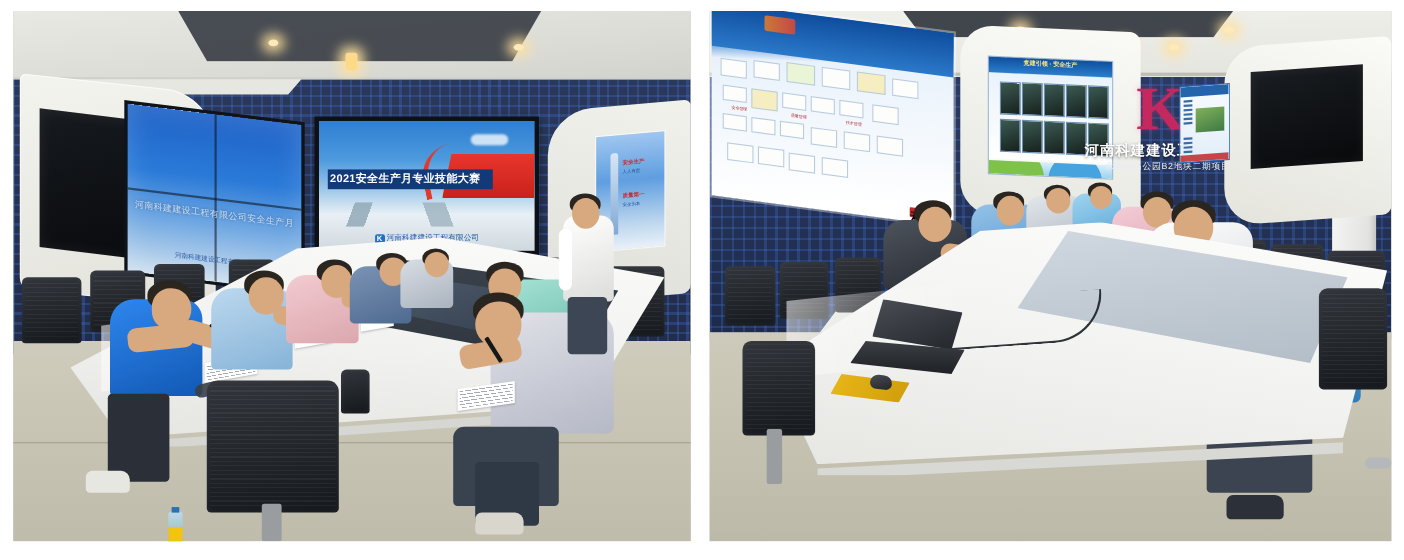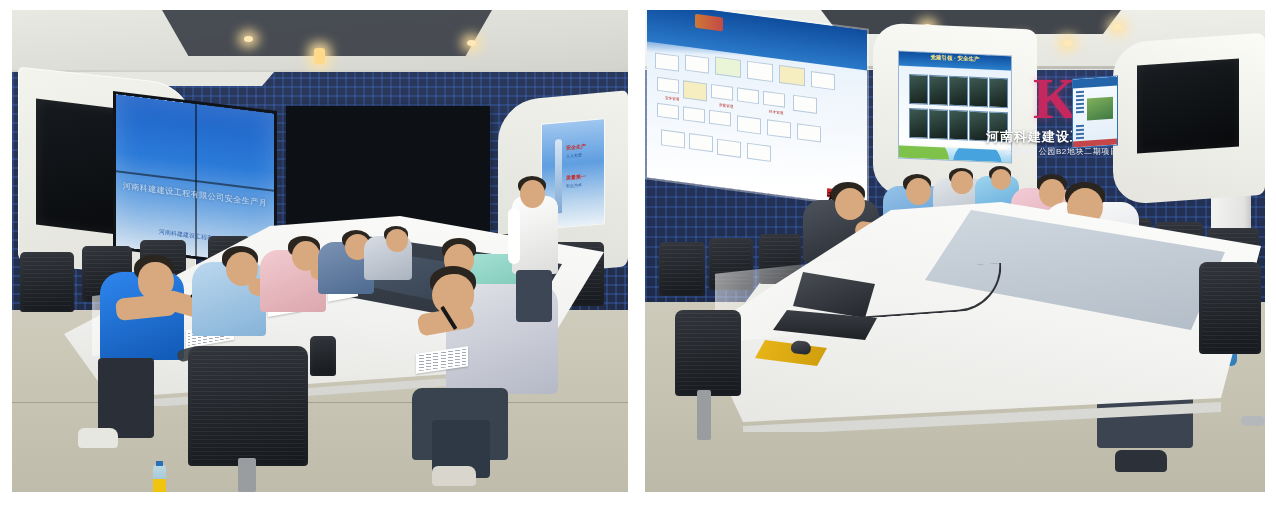--- a/index.html
+++ b/index.html
@@ -465,20 +465,31 @@
     <div class="layer l-tv-dark"></div>
 
     <div class="layer l-videowall">
       <div class="seamv"></div>
       <div class="seamh"></div>
       <div class="l-vw-text">河南科建建设工程有限公司安全生产月</div>
       <div class="l-vw-logo">河南科建建设工程有限公司</div>
     </div>
 
     <div class="layer l-screen-frame"></div>
+    <div class="layer l-screen">
+      <div class="cloud"></div>
+      <div class="redblock"></div>
+      <div class="redswoosh"></div>
+      <div class="title-band"></div>
+      <div class="title-text">2021安全生产月专业技能大赛</div>
+      <div class="mountains"></div>
+      <div class="logo-row">
+        <span class="logo-k">K</span><span>河南科建建设工程有限公司</span>
+      </div>
+    </div>
 
     <div class="layer l-panel-b"></div>
     <div class="layer l-poster">
       <div class="tower"></div>
       <div class="ptxt" style="top:22px;">安全生产</div>
       <div class="psub" style="top:31px;">人人有责</div>
       <div class="ptxt" style="top:52px;">质量第一</div>
       <div class="psub" style="top:61px;">安全为本</div>
     </div>
 

